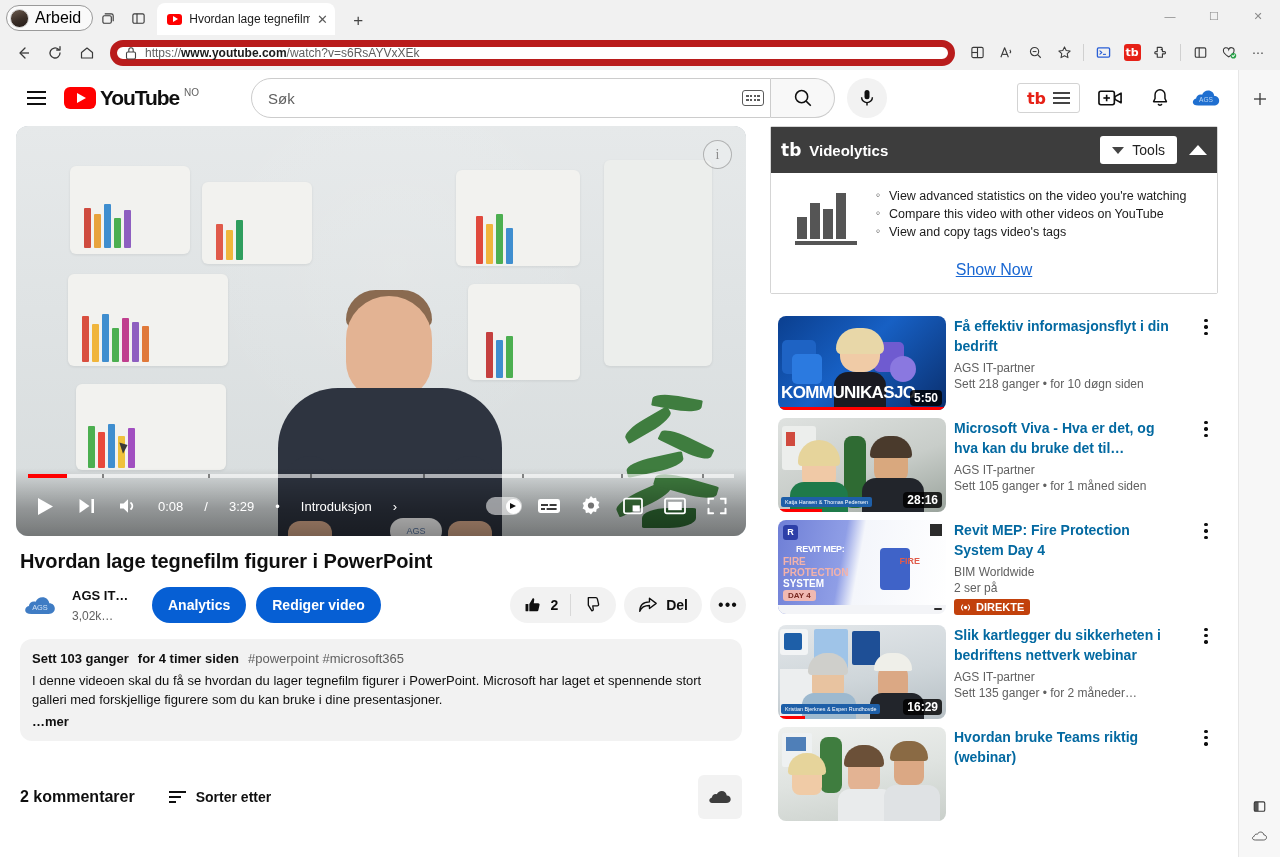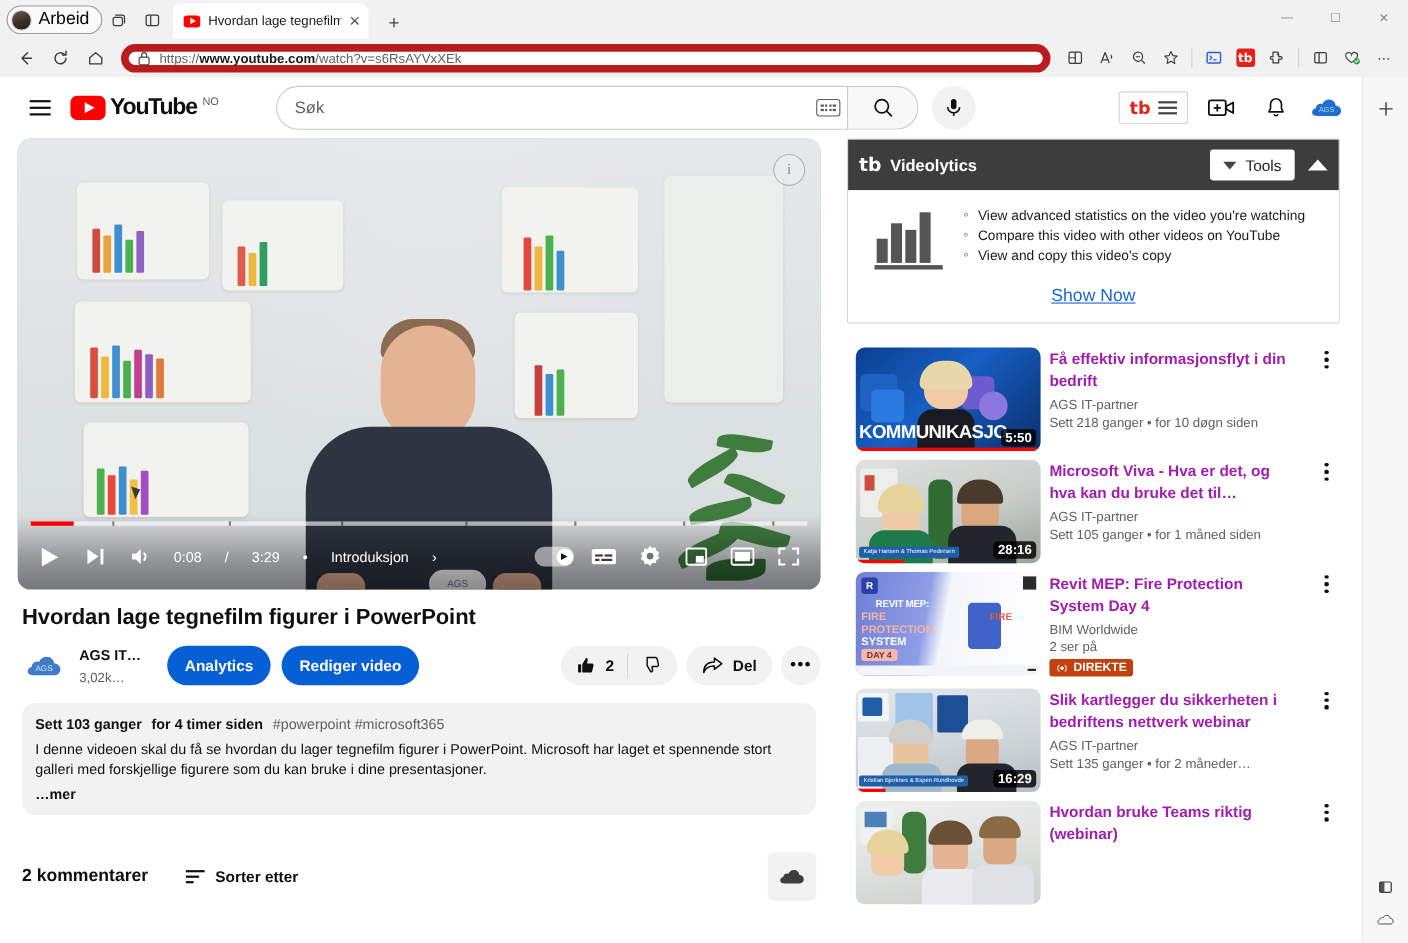--- a/index.html
+++ b/index.html
@@ -219,21 +219,21 @@
     border-radius: 8px; height: 32px; display: flex; align-items: center; padding: 0 12px; }
   .chip.active { background: #0f0f0f; color: #fff; }
 
   .rec-list { margin: 22px 0 0 8px; display: flex; flex-direction: column; gap: 8px; }
   .rec { display: flex; gap: 8px; }
   .thumb { width: 168px; height: 94px; border-radius: 8px; position: relative; overflow: hidden; flex: 0 0 auto; }
   .dur { position: absolute; right: 4px; bottom: 4px; background: rgba(0,0,0,0.82); color: #fff;
     font-size: 12px; font-weight: 600; border-radius: 4px; padding: 1px 4px; }
   .watched-bar { position: absolute; left: 0; bottom: 0; height: 3px; background: #ff0000; }
   .rec-info { flex: 1 1 auto; min-width: 0; padding-right: 4px; }
-  .rec-title { font-size: 14px; font-weight: 700; color: #a21caf; line-height: 20px; }
+  .rec-title { font-size: 14px; font-weight: 700; color: #0369a1; line-height: 20px; }
   .rec-chan { font-size: 12px; color: #606060; margin-top: 5px; }
   .rec-stats { font-size: 12px; color: #606060; margin-top: 2px; }
   .live-badge { display: inline-flex; align-items: center; gap: 5px; background: #c2410c; color: #fff;
     font-size: 11px; font-weight: 700; border-radius: 3px; padding: 2px 6px; margin-top: 4px; }
   .kebab { width: 24px; flex: 0 0 auto; display: flex; flex-direction: column; align-items: center;
     justify-content: flex-start; gap: 3px; padding-top: 3px; }
   .kebab i { width: 3.4px; height: 3.4px; background: #0f0f0f; border-radius: 50%; display: block; }
 
   
   .scrollbar { position: absolute; right: 22px; top: 0; width: 16px; height: 787px; background: #fafafa;
@@ -693,21 +693,21 @@
             <div class="vl-chart">
               <i style="left:2px;  height:22px;"></i>
               <i style="left:15px; height:36px;"></i>
               <i style="left:28px; height:30px;"></i>
               <i style="left:41px; height:46px;"></i>
               <u></u>
             </div>
             <ul class="vl-list">
               <li>View advanced statistics on the video you're watching</li>
               <li>Compare this video with other videos on YouTube</li>
-              <li>View and copy this video's copy</li>
+              <li>View and copy tags video's tags</li>
             </ul>
           </div>
           <div class="vl-show">
             <a href="#">Show Now</a>
           </div>
         </div>
 
 
         <div class="rec-list">
 

